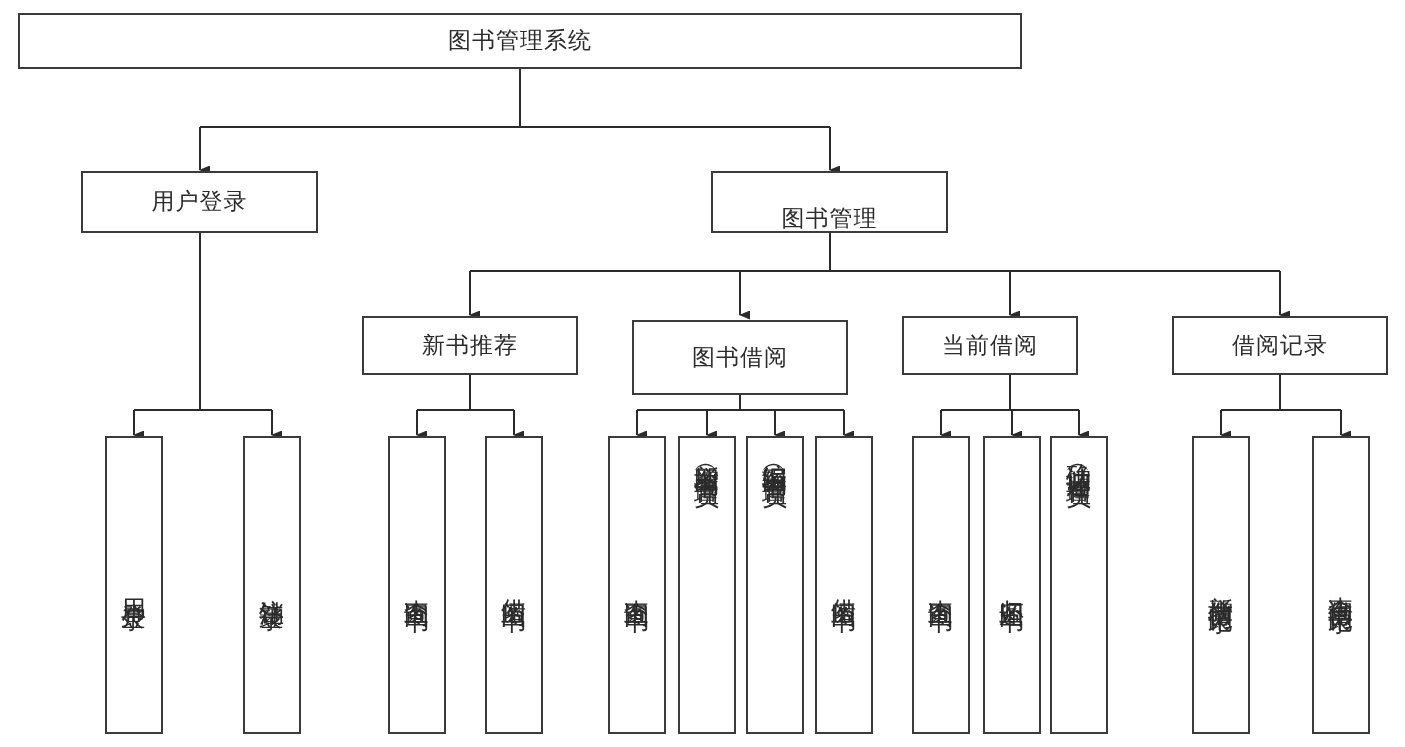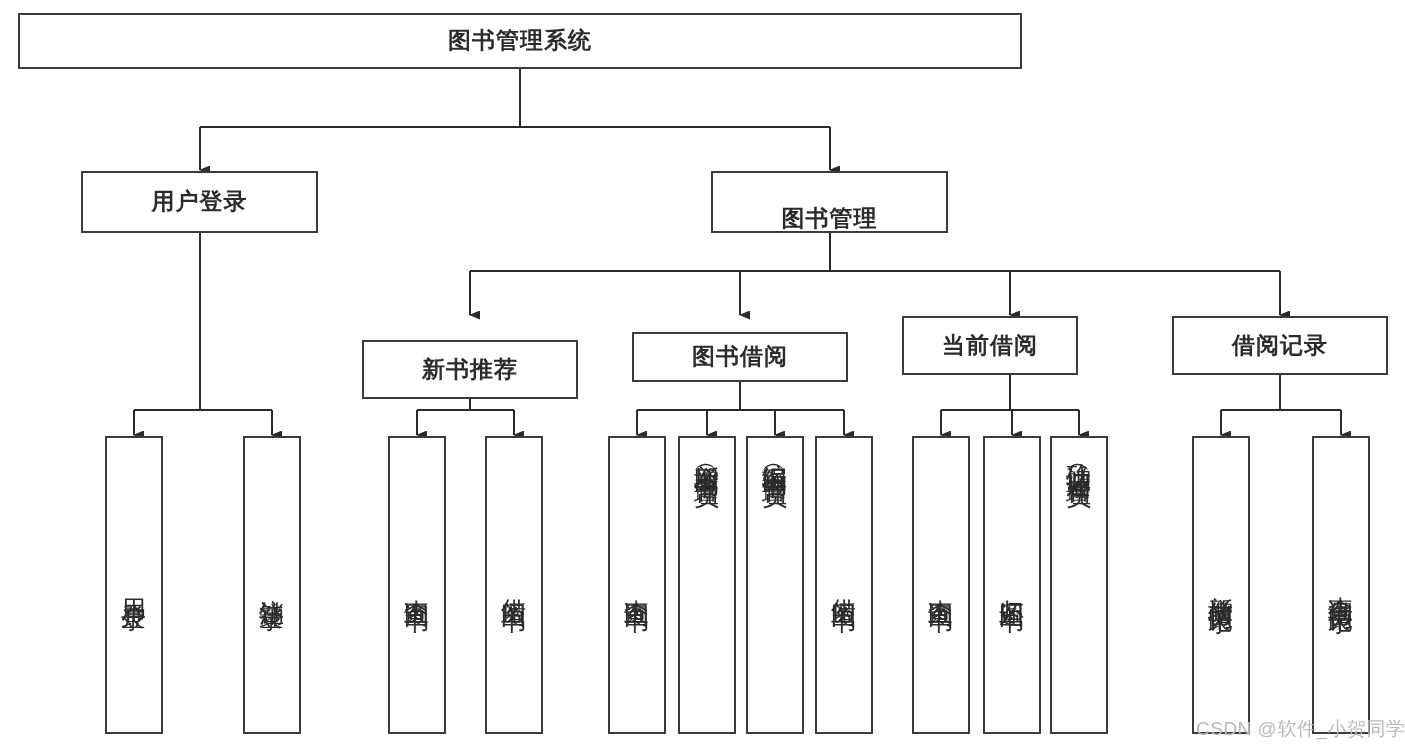--- a/index.html
+++ b/index.html
@@ -36,21 +36,20 @@
     align-items: center;
     justify-content: center;
     color: #2b2b2b;
   }
   .node.horizontal .node-label {
     writing-mode: horizontal-tb;
     font-size: 23px;
     letter-spacing: 1px;
     line-height: 1.1;
     white-space: nowrap;
-    font-weight: bold;
   }
   .node.vertical {
     align-items: flex-start;
     justify-content: center;
     padding-top: 6px;
   }
   .node.vertical .node-label {
     writing-mode: vertical-rl;
     text-orientation: upright;
     font-size: 25px;
@@ -120,24 +119,24 @@
   <div id="node-layer">
       <div class="node horizontal" style="left: 18px; top: 13px; width: 1004px; height: 56px;">
         <span class="node-label">图书管理系统</span>
       </div>
       <div class="node horizontal" style="left: 81px; top: 171px; width: 237px; height: 62px;">
         <span class="node-label">用户登录</span>
       </div>
       <div class="node horizontal" style="left: 711px; top: 171px; width: 237px; height: 62px; align-items: flex-end;">
         <span class="node-label">图书管理</span>
       </div>
-      <div class="node horizontal" style="left: 362px; top: 316px; width: 216px; height: 59px; margin-top: 24px;">
+      <div class="node horizontal" style="left: 362px; top: 316px; width: 216px; height: 59px;">
         <span class="node-label">新书推荐</span>
       </div>
-      <div class="node horizontal" style="left: 632px; top: 332px; width: 216px; height: 50px;">
+      <div class="node horizontal" style="left: 632px; top: 320px; width: 216px; height: 75px;">
         <span class="node-label">图书借阅</span>
       </div>
       <div class="node horizontal" style="left: 902px; top: 316px; width: 176px; height: 59px;">
         <span class="node-label">当前借阅</span>
       </div>
       <div class="node horizontal" style="left: 1172px; top: 316px; width: 216px; height: 59px;">
         <span class="node-label">借阅记录</span>
       </div>
       <div class="node vertical centered" style="left: 105px; top: 436px; width: 58px; height: 298px;">
         <span class="node-label">用户登录</span>
@@ -173,14 +172,13 @@
         <span class="node-label">确认归还（管理员）</span>
       </div>
       <div class="node vertical centered" style="left: 1192px; top: 436px; width: 58px; height: 298px;">
         <span class="node-label">新增借阅记录</span>
       </div>
       <div class="node vertical centered" style="left: 1312px; top: 436px; width: 58px; height: 298px;">
         <span class="node-label">查询借阅记录</span>
       </div>
     </div>
 
-  <div class="watermark" style="left: 1196px; top: 716px;">CSDN @软件_小贺同学</div>
 </div>
 
 </body></html>

